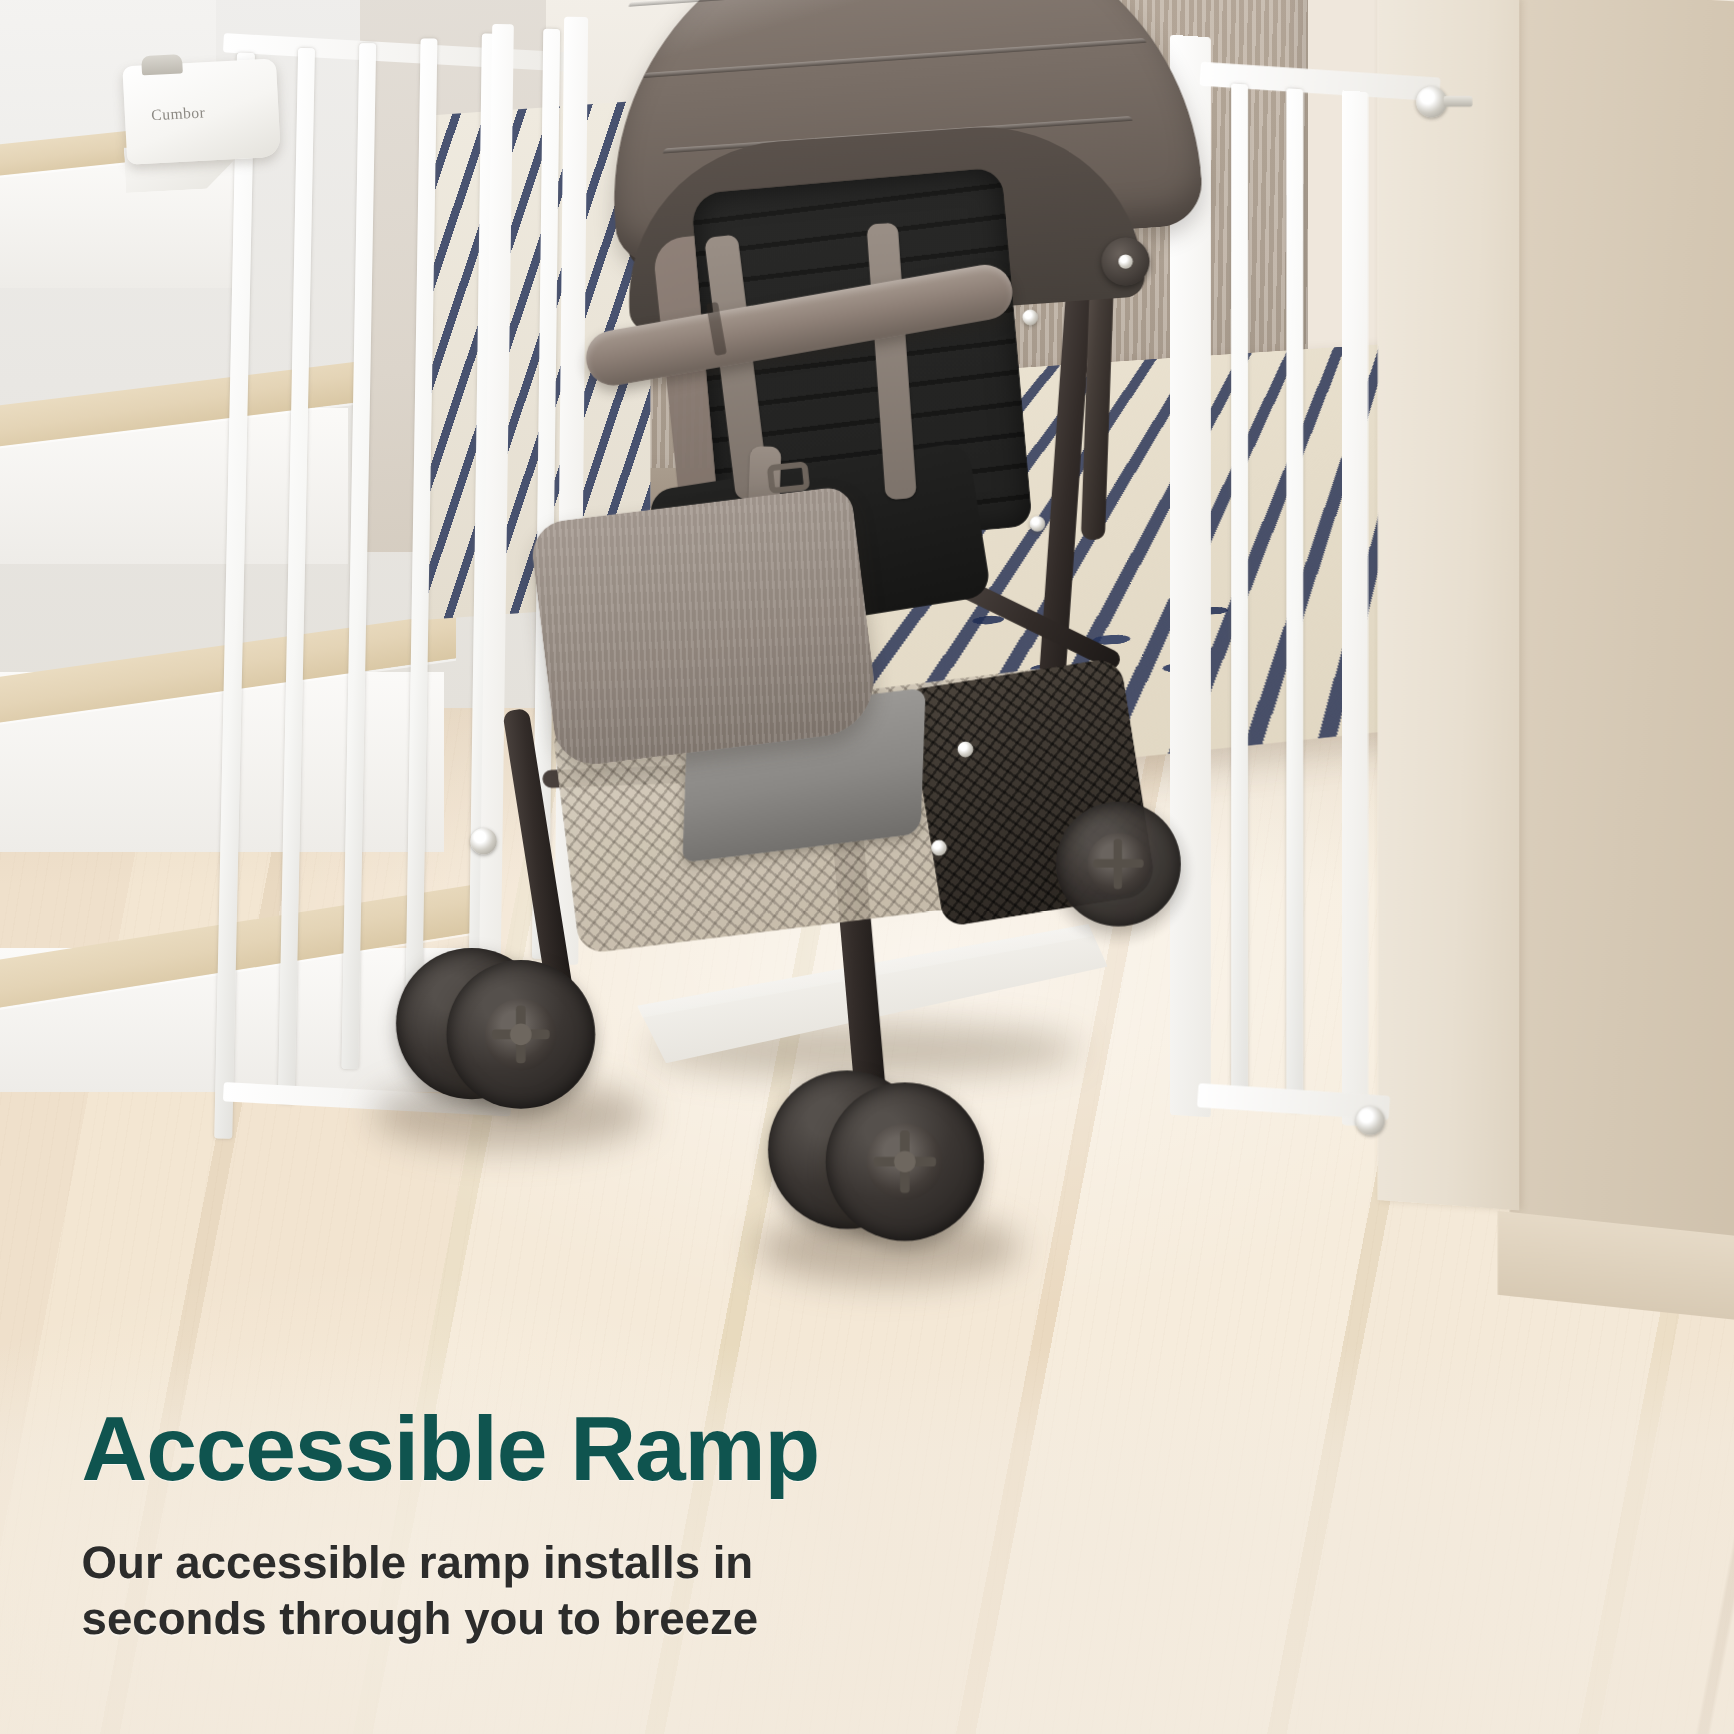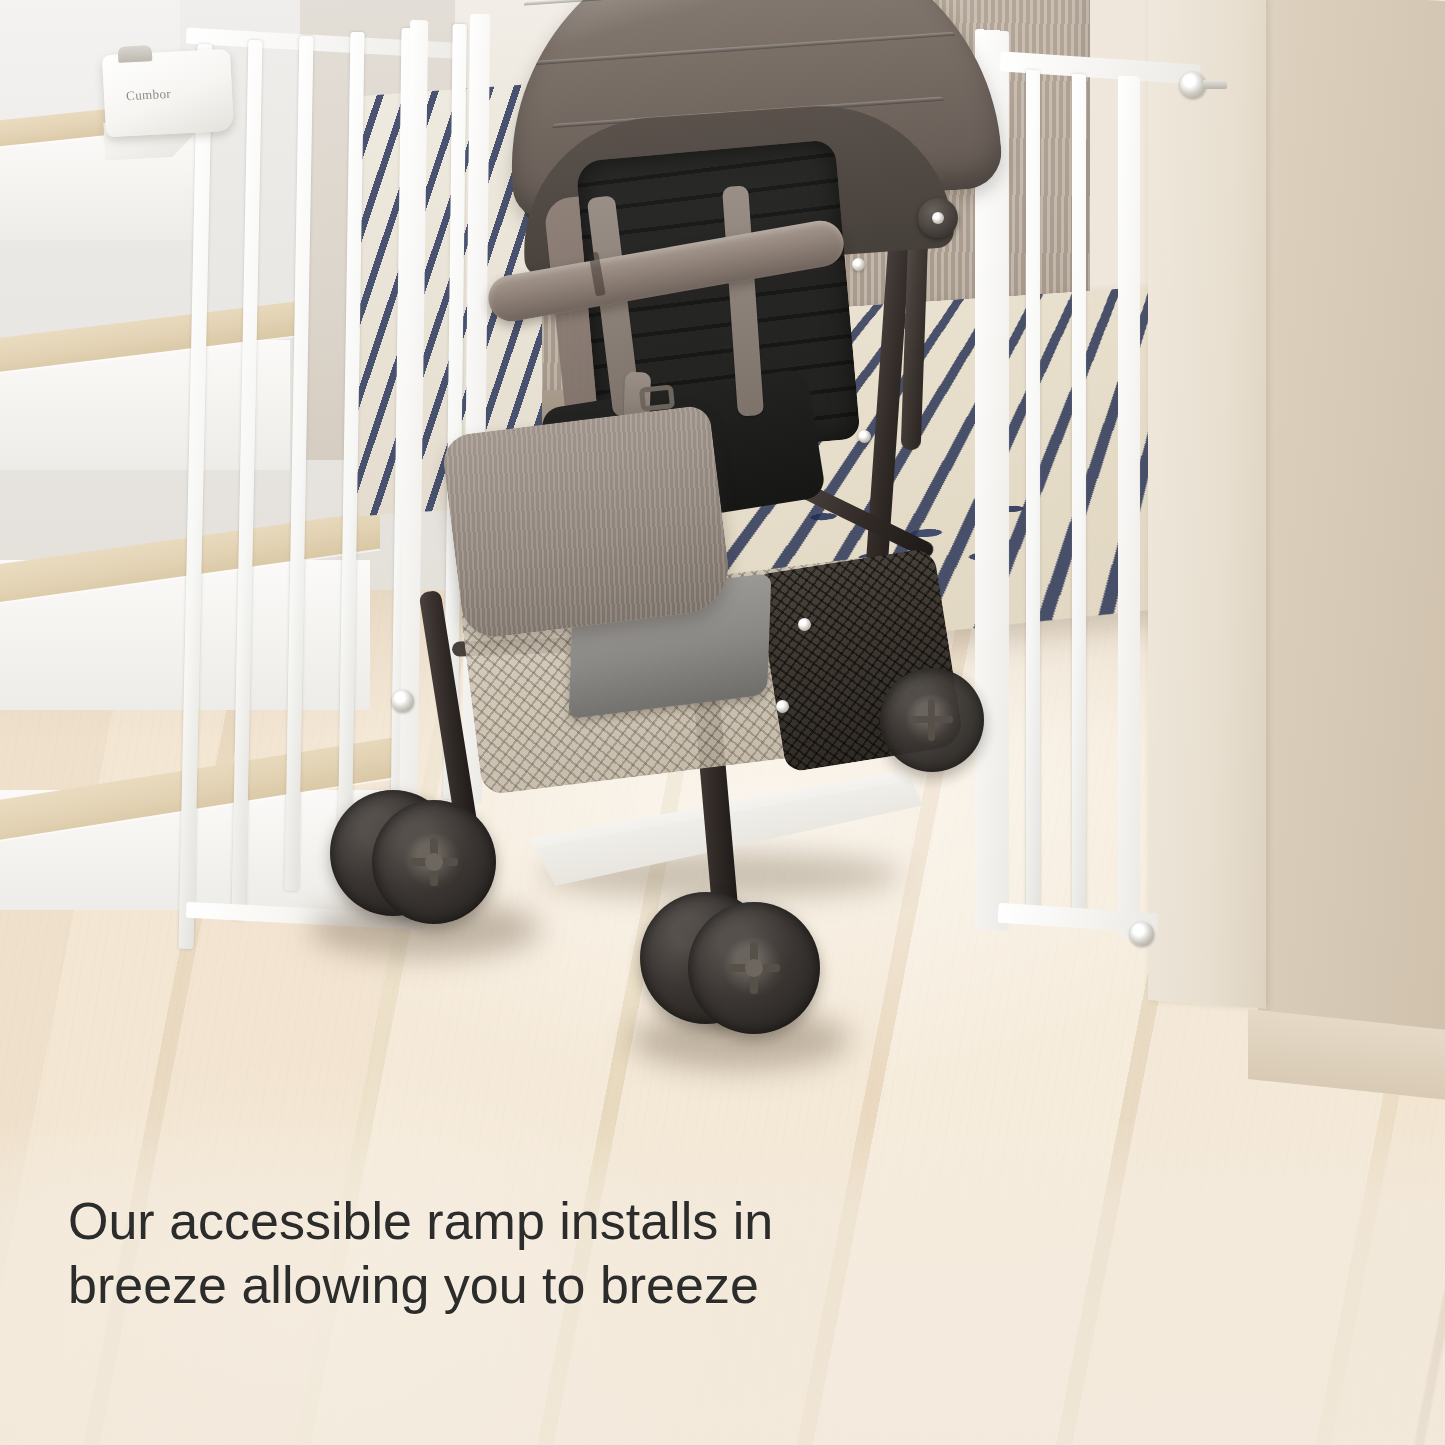--- a/index.html
+++ b/index.html
@@ -311,23 +311,24 @@
   .shadow-blob { position: absolute; border-radius: 50%; filter: blur(14px); }
 
   
   .copy { position: absolute; left: 68px; top: 1170px; width: 900px; }
   .headline {
     font-size: 76px; font-weight: bold; letter-spacing: -1px;
     line-height: 1.0; color: #0f544f;
     text-shadow: 0 1px 0 rgba(255,255,255,.55);
   }
   .subcopy {
-    margin-top: 20px;
-    font-size: 52px; line-height: 1.23; color: #2c2c2b;
+    margin-top: 34px;
+    font-size: 38px; line-height: 1.23; color: #2c2c2b;
     text-shadow: 0 1px 0 rgba(255,255,255,.4);
+    font-weight: bold;
   }
   .subcopy div { white-space: nowrap; }
 
   
   .text-wash {
     left: 0; top: 1120px; width: 1445px; height: 325px;
     background: linear-gradient(180deg, rgba(244,236,224,0) 0%, rgba(243,235,223,.55) 26%, rgba(242,234,222,.72) 100%);
   }
 </style>
 </head>
@@ -466,19 +467,20 @@
 
   <div class="wheel tyre" style="left:880px;top:668px;width:104px;height:104px;opacity:.96;"></div>
   <div class="wheel hub" style="left:906px;top:694px;width:52px;height:52px;">
     <div class="spoke" style="left:22px;top:5px;width:7px;height:42px;"></div>
     <div class="spoke" style="left:5px;top:22px;width:42px;height:7px;"></div>
   </div>
 
   <div class="layer text-wash"></div>
 
   <div class="copy">
+    <div class="headline">Accessible Ramp</div>
     <div class="subcopy">
       <div>Our accessible ramp installs in</div>
-      <div>breeze allowing you to breeze</div>
+      <div>seconds through you to breeze</div>
     </div>
   </div>
 
 </div>
 
 </body></html>

